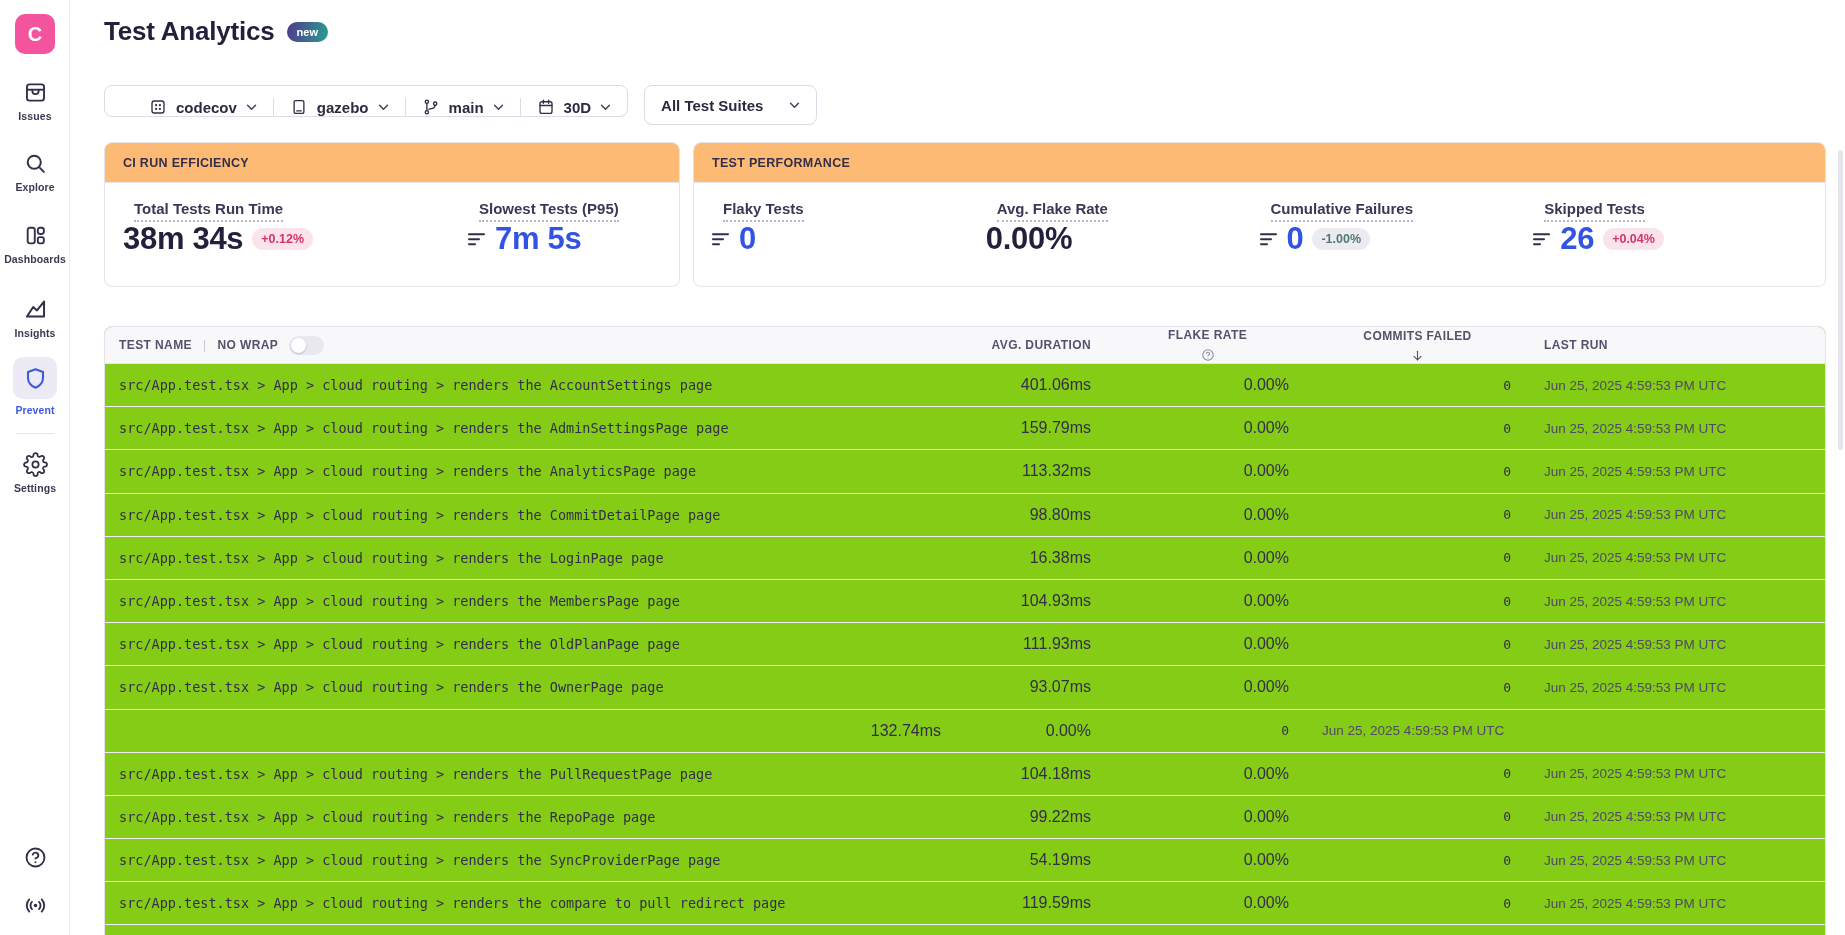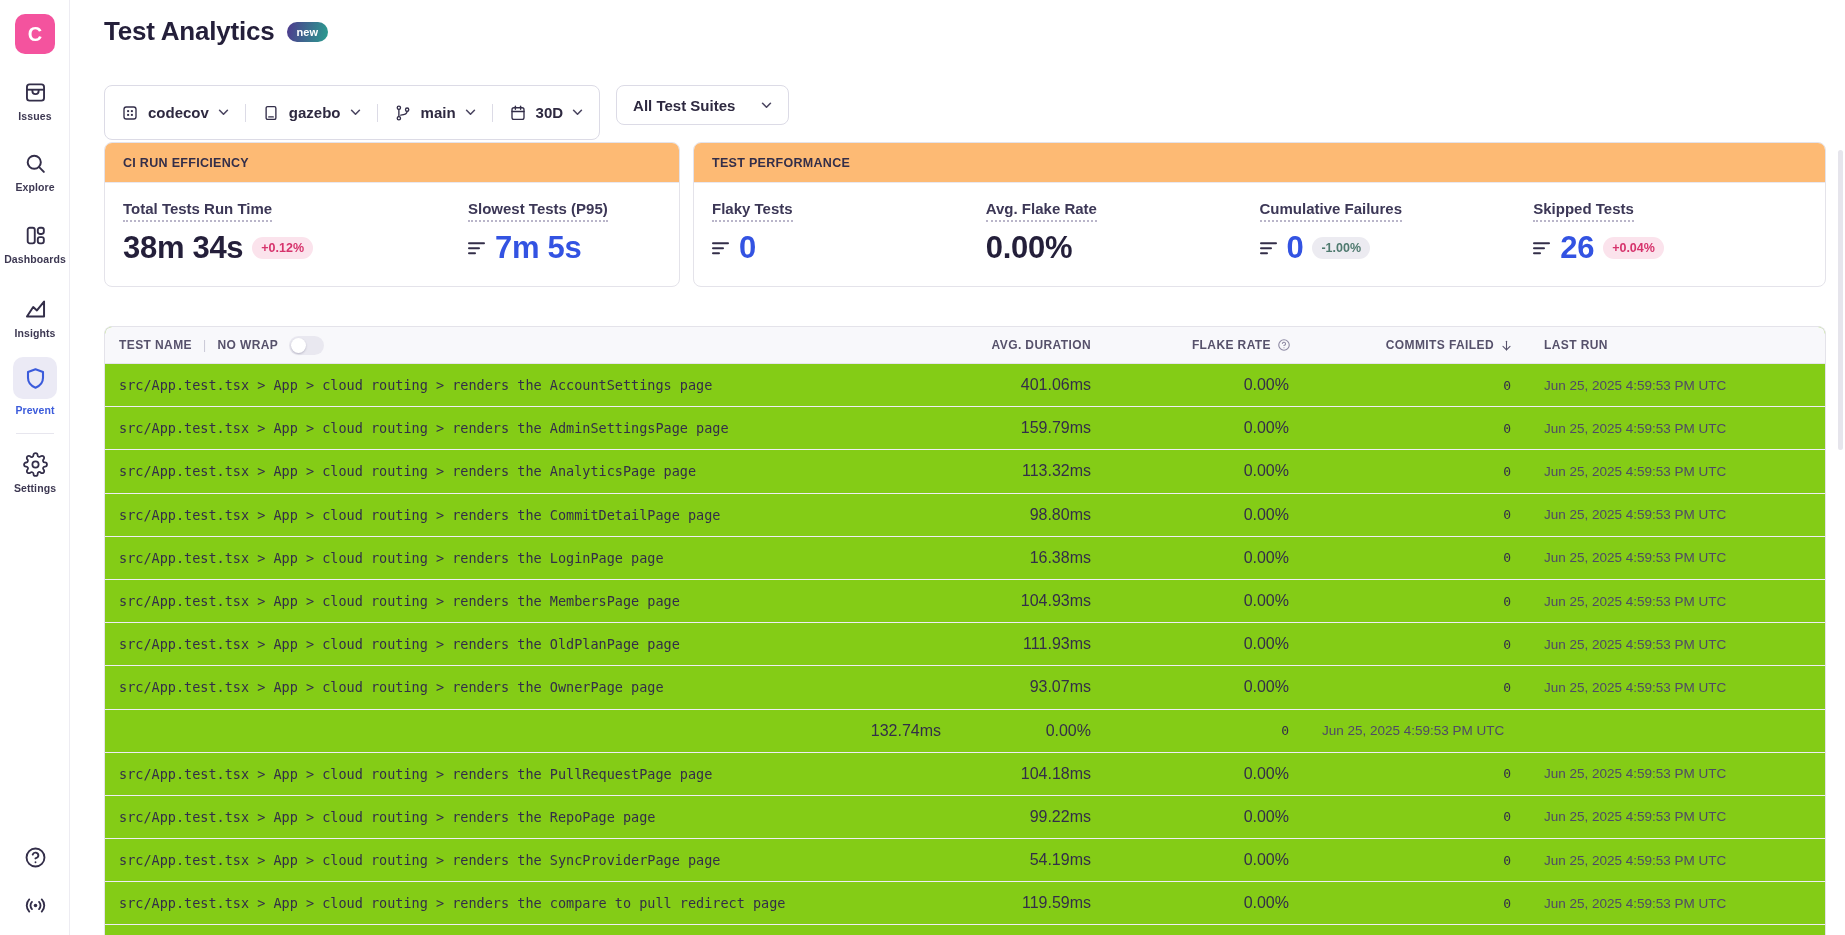--- a/index.html
+++ b/index.html
@@ -23,61 +23,61 @@
 
   
   .main { position:absolute; left:70px; top:0; right:0; bottom:0; }
 
   .title-row { position:absolute; left:34px; top:16px; display:flex; align-items:center; gap:12px; }
   .page-title { font-size:26px; font-weight:800; color:#241f3a; letter-spacing:-.2px; }
   .new-badge { font-size:11px; font-weight:700; color:#fff; padding:4px 10px; border-radius:999px;
     background:linear-gradient(100deg,#4e3a8e 0%,#2a9d8f 100%); }
 
   .filter-row { position:absolute; left:34px; top:85px; display:flex; gap:16px; }
-  .filter-group { display:flex; border:1px solid #dcdbe6; border-radius:8px; height:55px;
-    align-items:center; background:#fff; }
+  .filter-group { display:flex; border:1px solid #dcdbe6; border-radius:8px; height:32px;
+    align-items:flex-end; background:#fff;padding-left:28px; }
   .segment { display:flex; align-items:center; gap:9px; padding:0 16px; font-size:15px;
     font-weight:600; color:#2e2940; cursor:pointer; }
   .segment + .segment { border-left:1px solid #dcdbe6; }
   .segment svg.obj { width:18px; height:18px; }
   .suites-btn { display:flex; align-items:center; gap:26px; border:1px solid #dcdbe6;
     border-radius:8px; height:40px; padding:16px 16px; font-size:15px; font-weight:600; cursor:pointer; }
 
   
   .metrics-row { position:absolute; left:34px; top:142px; width:1722px; display:flex; gap:13px; }
   .panel { border:1px solid #e4e3ea; border-radius:8px; overflow:hidden; height:145px; background:#fff; }
   .panel-ci { width:576px; }
   .panel-perf { flex:1; }
   .panel-head { height:40px; background:#fdba74; border-bottom:1px solid #e9e8ef;
     display:flex; align-items:center; padding:0 18px; font-size:12.5px; font-weight:700;
     color:#332e49; letter-spacing:.3px; }
   .panel-body { display:flex; padding:17px 18px 0 18px; }
   .metric { display:flex; flex-direction:column; align-items:flex-start; }
   .panel-ci .metric:first-child { width:345px; }
   .panel-perf .metric { flex:1; }
   .metric-label { font-size:15px; font-weight:700; color:#3c3756;
-    border-bottom:2px dotted #b9b5c9; padding-bottom:3px; cursor:help; }
-  .metric-value-row { margin-top:9px; display:flex; align-items:center; gap:9px; }
+    border-bottom:2px dotted #b9b5c9; padding-bottom:3px; cursor:help;margin-left:11px; }
+  .metric-value-row { display:flex; align-items:center; gap:9px; }
   .metric-value { font-size:31px; font-weight:600; color:#241f3a; letter-spacing:-.3px; line-height:1.1; }
   .metric-value.blue { color:#3353e2; }
   .funnel { flex:0 0 auto; }
   .badge { font-size:12.5px; font-weight:600; border-radius:999px; padding:4px 9px; }
   .badge.pink { background:#fbe3ec; color:#d6336c; }
   .badge.gray { background:#ecebf1; color:#4f7a6f; }
 
   
   .table { position:absolute; left:34px; top:326px; width:1722px; height:609px;
     border:1px solid #e4e3ea; border-bottom:none; border-radius:8px 8px 0 0; overflow:hidden; background:#84cc16; }
   .thead, .trow { display:grid; grid-template-columns:1fr 150px 198px 222px 281px; align-items:center; }
   .thead { height:37px; background:#f8f8fb; border-bottom:1px solid #e6e5ec;
     font-size:12px; font-weight:700; color:#56516b; letter-spacing:.4px; }
   .th-name { display:flex; align-items:center; gap:11px; padding-left:14px; }
   .th-sep { color:#c9c7d6; font-weight:400; }
   .cell-num { text-align:right; padding-right:33px; }
-  .th-flex-end { display:flex; align-items:center; justify-content:flex-end; gap:6px; padding-right:31px; }
+  .th-flex-end { display:flex; align-items:center; justify-content:flex-end; gap:6px; padding-right:31px;flex-direction:column; }
   .toggle { width:35px; height:19px; border-radius:10px; background:#e9e8f0; position:relative; cursor:pointer; }
   .toggle .knob { position:absolute; left:2px; top:2px; width:15px; height:15px; border-radius:50%;
     background:#fff; box-shadow:0 1px 2px rgba(40,35,70,.25); }
   .trow { height:43.2px; border-bottom:1px solid #eeedf3; cursor:pointer; }
   .cell.name { font-family:"DejaVu Sans Mono", monospace; font-size:13.5px; color:#332e49;
     padding-left:14px; white-space:nowrap; overflow:hidden; }
   .cell.dur, .cell.flake { font-size:16px; color:#332e49; }
   .cell.commits { font-family:"DejaVu Sans Mono", monospace; font-size:13px; color:#332e49; }
   .cell.last { font-size:13.5px; color:#4f4a66; white-space:nowrap; }
 

